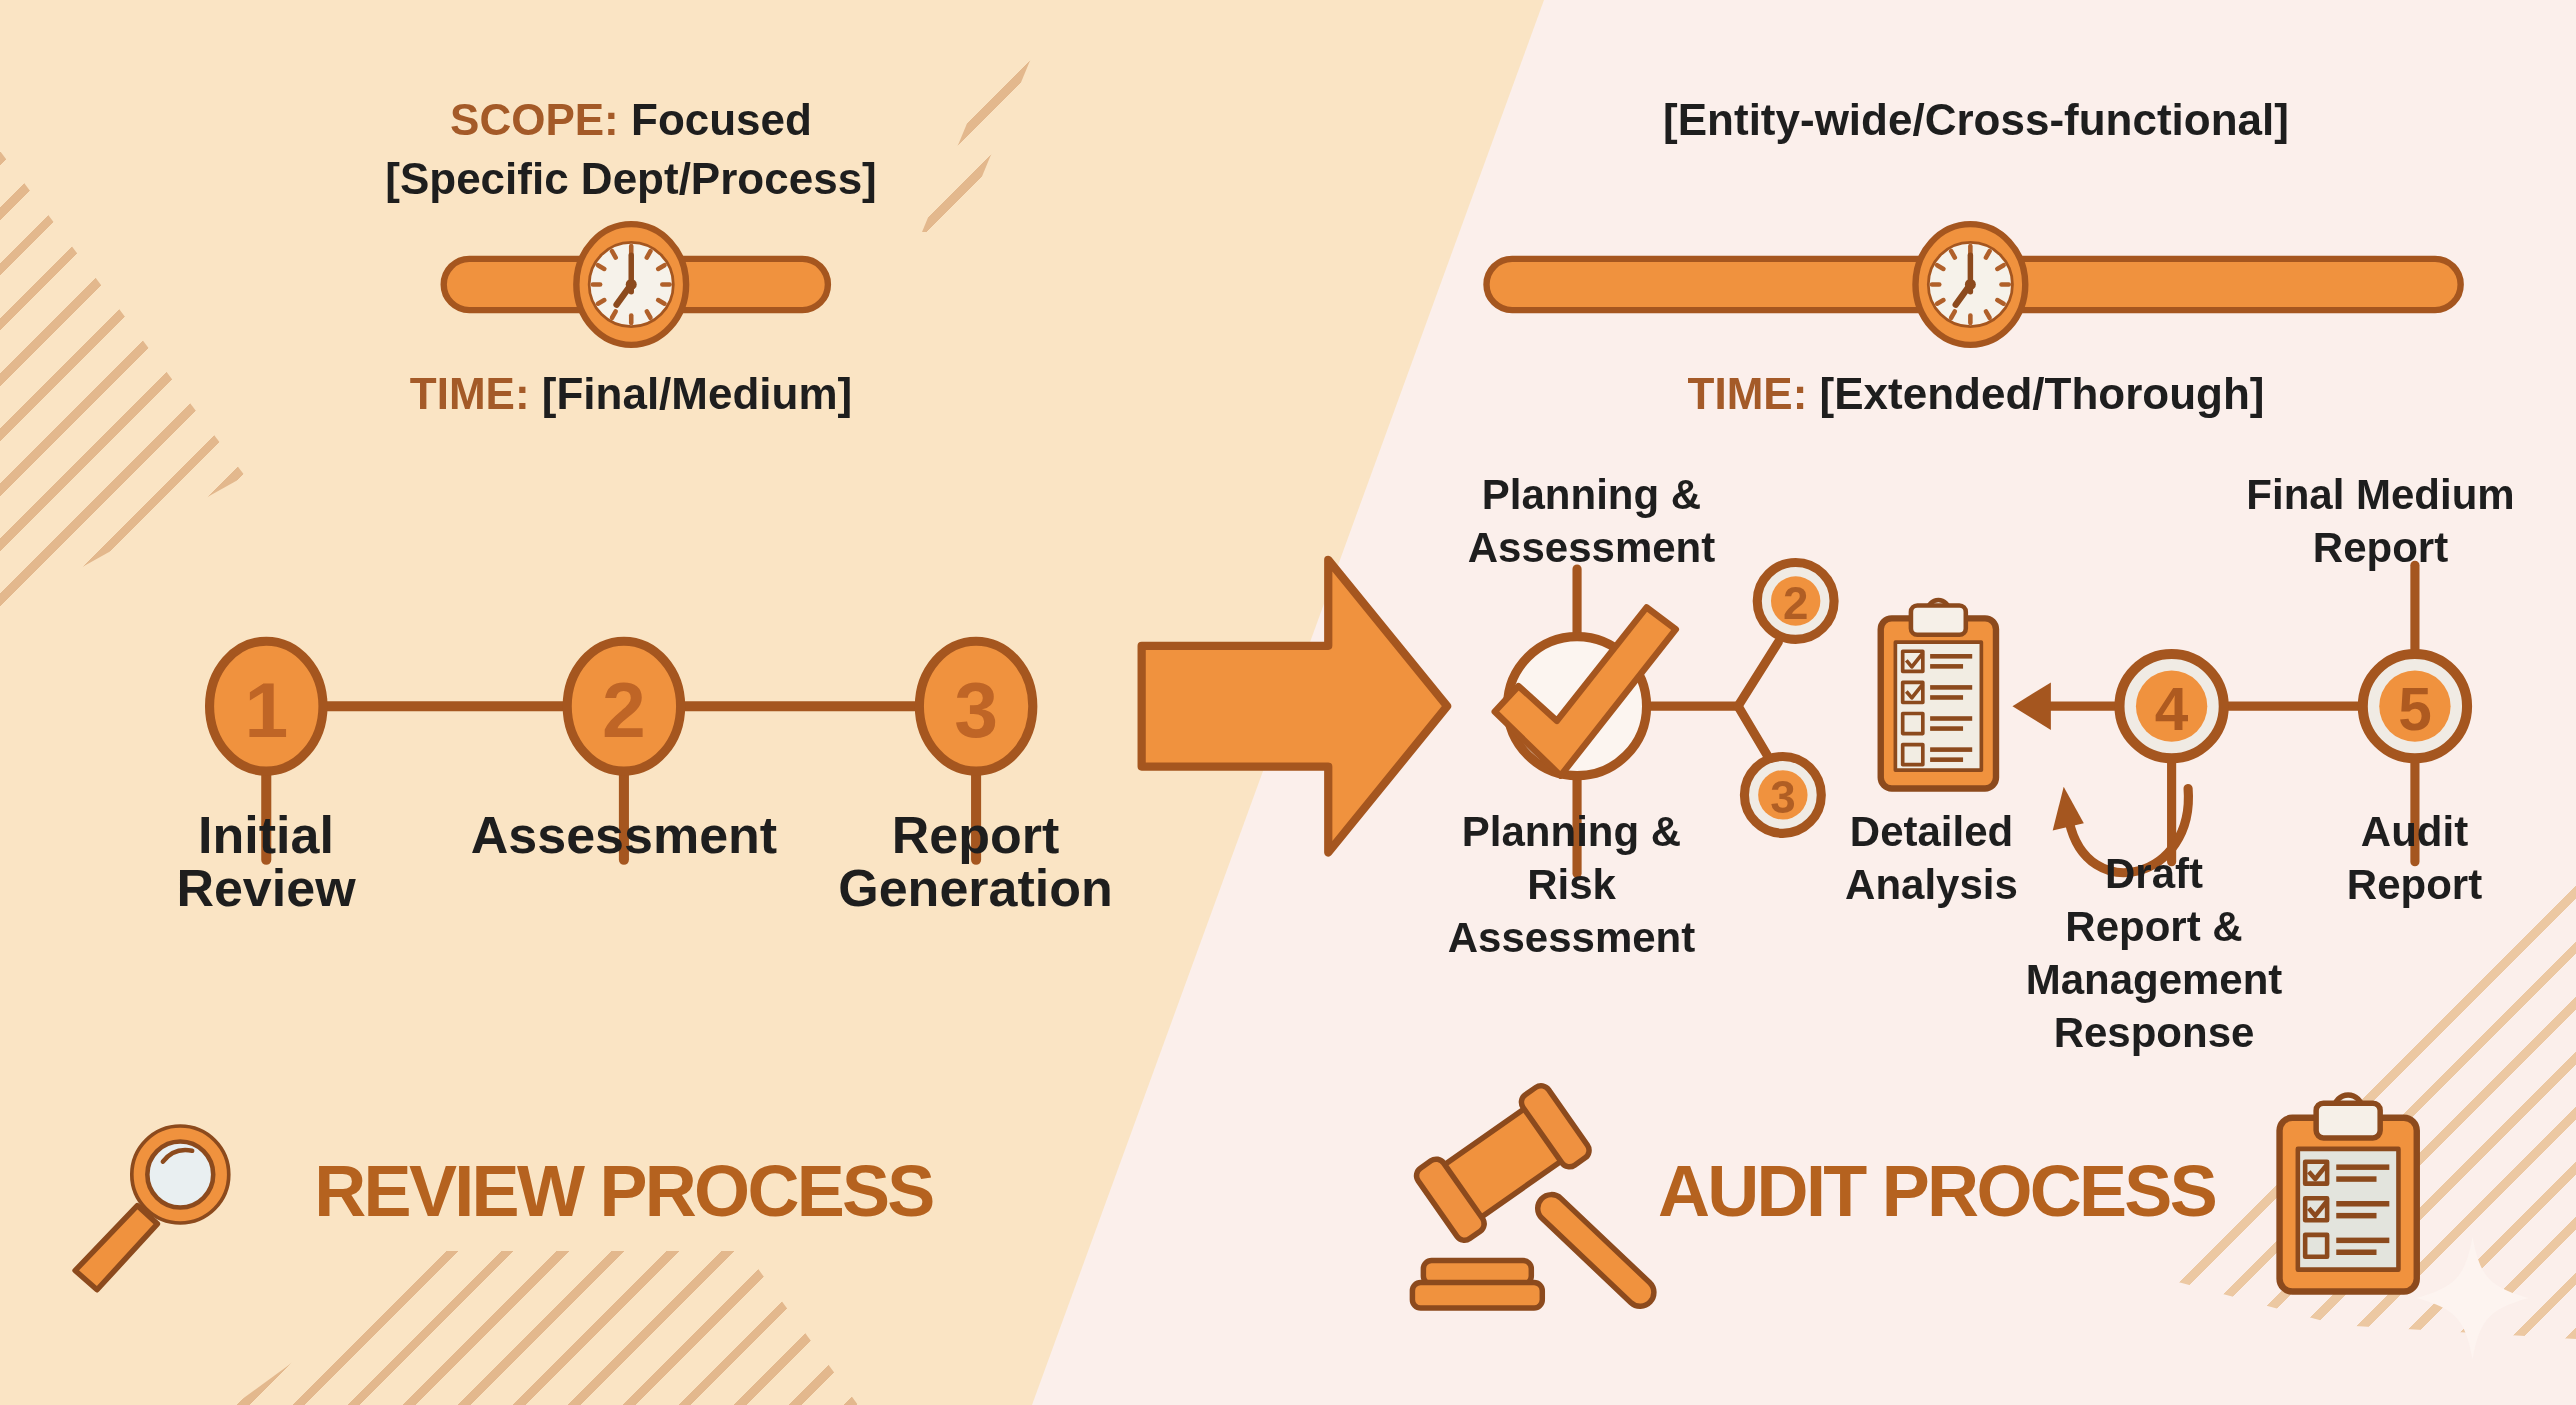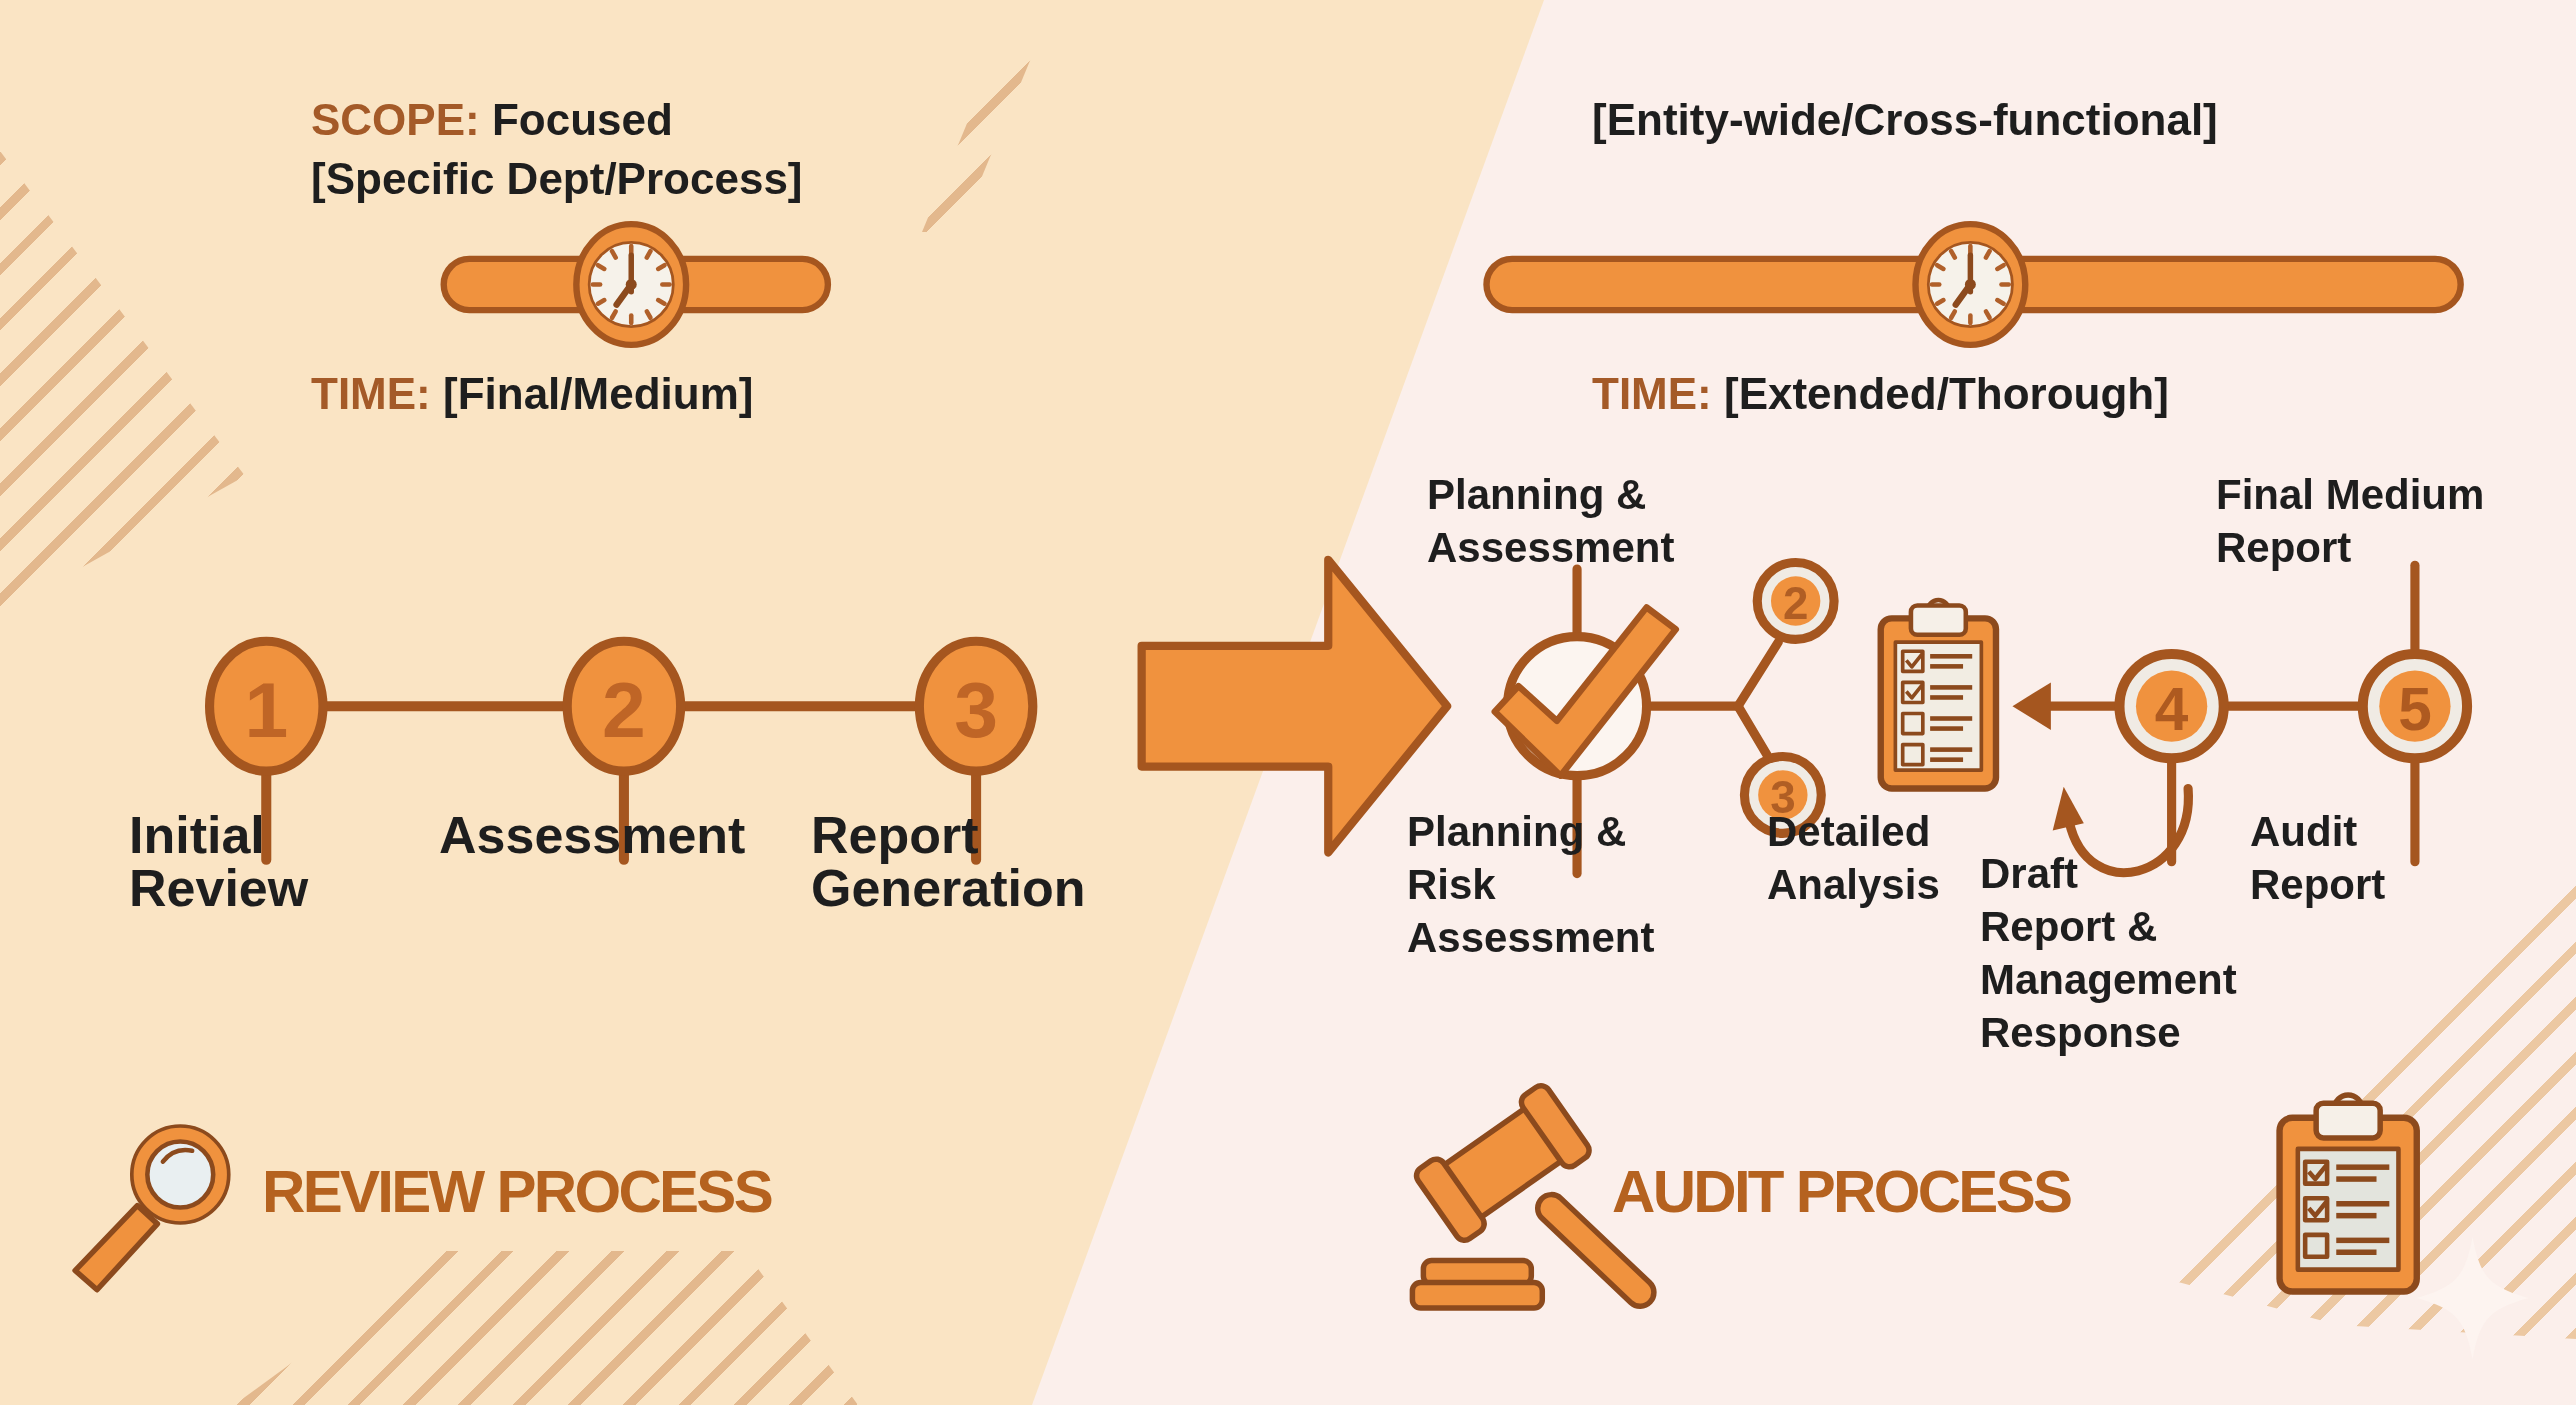--- a/index.html
+++ b/index.html
@@ -14,26 +14,26 @@
   }
   .stripes{
     position:absolute;inset:0;
     background:repeating-linear-gradient(135deg,transparent 0 30px,var(--sc) 30px 39px);
   }
   .g1{--sc:#e3b88d;clip-path:polygon(0px 151px,245px 476px,0px 613px);}
   .g2{--sc:#e3b88d;clip-path:polygon(922px 232px,997px 51px,1034px 51px,959px 232px);}
   .g3{--sc:#e3b88d;clip-path:polygon(234px 1405px,445px 1251px,745px 1251px,858px 1405px);}
   .g4{--sc:#ecc8a2;clip-path:polygon(2576px 849px,2576px 1339px,2338px 1325px,2152px 1275px);}
   .art{position:absolute;left:0;top:0;width:2576px;height:1405px;}
-  .txt{position:absolute;}
+  .txt{position:absolute;text-align:center;}
   .scope,.time{font-size:44px;line-height:59px;white-space:nowrap;}
   .brown{color:#a45a28;}
   .steplabel{font-size:52px;line-height:53px;white-space:pre-line;}
   .flowlabel{font-size:42px;line-height:53px;white-space:pre-line;}
-  .title{font-size:60px;line-height:93px;color:#b5621f;letter-spacing:-2.7px;white-space:nowrap;}
+  .title{font-size:72px;line-height:93px;color:#b5621f;letter-spacing:-2.7px;white-space:nowrap;}
   .num{font-family:"Liberation Sans",sans-serif;font-weight:700;text-anchor:middle;}
 </style>
 </head>
 <body>
 
 <div class="canvas">
 
   <div class="bg-right"></div>
   <div class="stripes g1"></div>
   <div class="stripes g2"></div>

